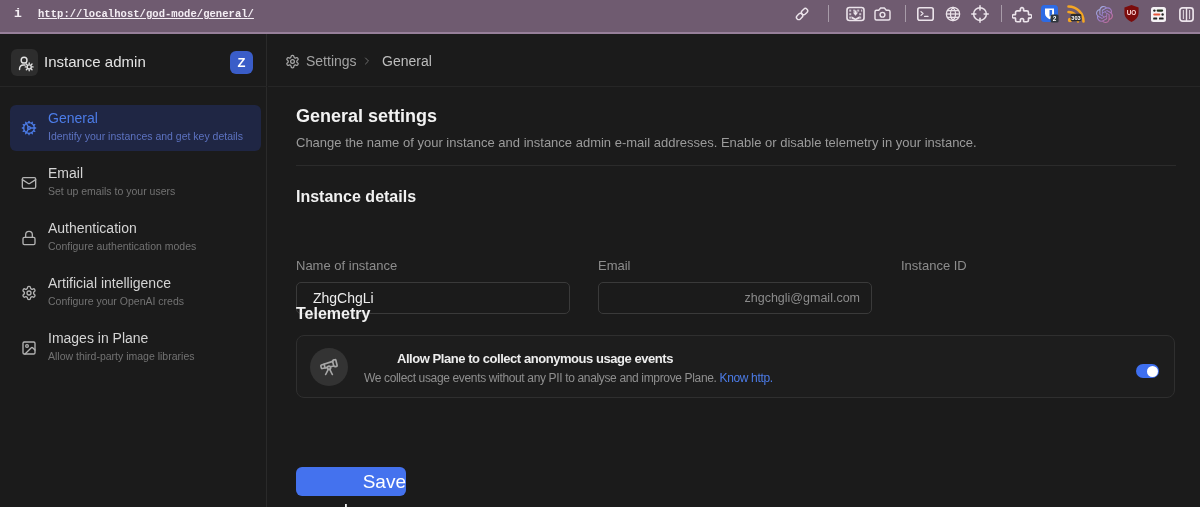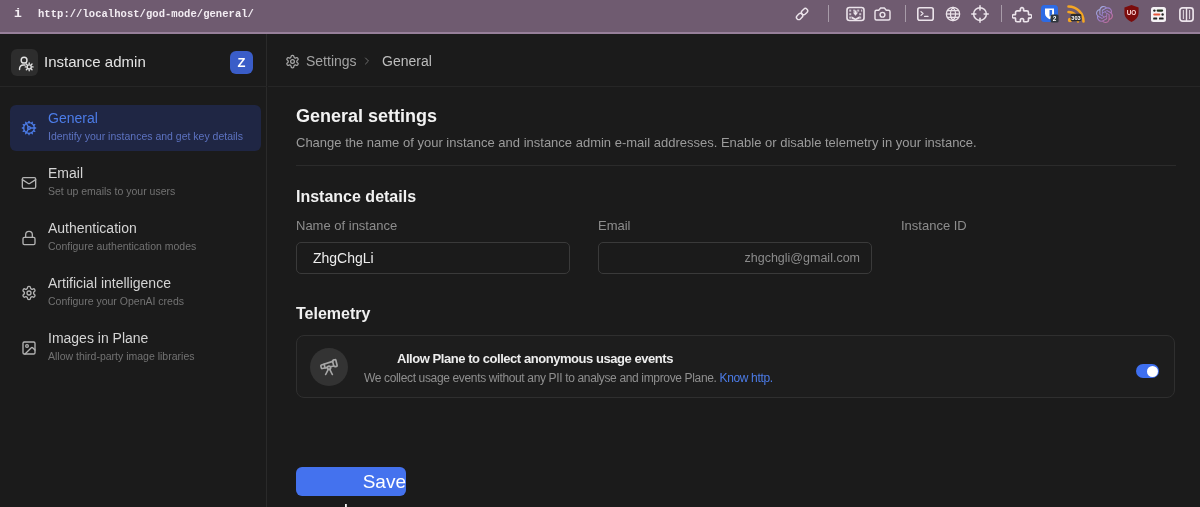--- a/index.html
+++ b/index.html
@@ -6,21 +6,21 @@
 html,body { width:1200px; height:507px; overflow:hidden; background:#1b1b1b;
   font-family:"Liberation Sans", sans-serif; }
 
 .topbar { position:absolute; left:0; top:0; width:1200px; height:34px;
   background:#6f5b70; }
 .topbar::after { content:""; position:absolute; left:0; bottom:0; width:100%;
   height:2px; background:#97809a; }
 .tb-i { position:absolute; left:14px; top:0; height:32px; line-height:32px;
   color:#f3edf3; font:bold 13px/28px "Liberation Mono", monospace; }
 .tb-url { position:absolute; left:38px; top:0; height:32px; line-height:32px;
-  color:#f3edf3; font:bold 10.5px/28px "Liberation Mono", monospace; letter-spacing:0.05px; }
+  color:#f3edf3; font:bold 10.5px/28px "Liberation Mono", monospace; letter-spacing:0.05px;text-decoration:underline; }
 .tb-ic { position:absolute; top:0; color:#ece4eb; }
 .tb-sep { position:absolute; top:5px; width:1px; height:17px; background:rgba(255,255,255,0.4); }
 
 .app { position:absolute; left:0; top:34px; width:1200px; height:459px; }
 .sidebar { position:absolute; left:0; top:0; width:267px; height:473px;
   background:#1b1b1b; border-right:1px solid #2a2a2a; }
 .main { position:absolute; left:268px; top:0; width:932px; height:473px; background:#1b1b1b; }
 
 .sb-logo { position:absolute; left:11px; top:15px; width:27px; height:27px;
   background:#2d2d2d; border-radius:6px; color:#e2e2e2; }
@@ -47,21 +47,21 @@
 .cr-b { position:absolute; left:97px; top:19px; font-size:14px; color:#bdbdbd; white-space:nowrap; }
 
 .content { position:absolute; left:28px; top:52px; width:880px; height:421px; }
 h1 { font-size:18px; font-weight:700; color:#f2f2f2; position:absolute; left:0; top:20px; }
 .h1sub { position:absolute; left:0; top:49px; font-size:13px; color:#9b9b9b; }
 .divider { position:absolute; left:0; top:79px; width:880px; height:1px; background:#2b2b2b; }
 h2 { font-size:16px; font-weight:700; color:#f0f0f0; position:absolute; }
 .h2-details { left:0; top:102px; }
 .field { position:absolute; top:132px; width:274px; }
 .f1 { left:0; } .f2 { left:302px; } .f3 { left:605px; width:275px; }
-.field label { display:block; font-size:13px; color:#8d8d8d; margin-bottom:9px; }
+.field label { display:block; font-size:13px; color:#8d8d8d; margin-bottom:9px;margin-top:40px; }
 .ibox { width:100%; height:32px; border:1px solid #3a3a3a; border-radius:5px;
   background:transparent; font-size:14px; line-height:30px; padding:0 16px; color:#ededed; }
 .ph { color:#8b8b8b; font-size:12.5px; padding:0 11px;text-align:right; }
 .h2-tel { left:0; top:219px; }
 .card { position:absolute; left:0; top:249px; width:879px; height:63px;
   border:1px solid #2f2f2f; border-radius:8px; background:#1d1d1d; }
 .circ { position:absolute; left:13px; top:12px; width:38px; height:38px; border-radius:50%;
   background:#333333; color:#a6a6a6; }
 .circ svg { position:absolute; left:9px; top:9px; }
 .card .ct { position:absolute; left:67px; top:15px; font-size:13px; letter-spacing:-0.45px; font-weight:700; color:#ededed;margin-left:33px; }

